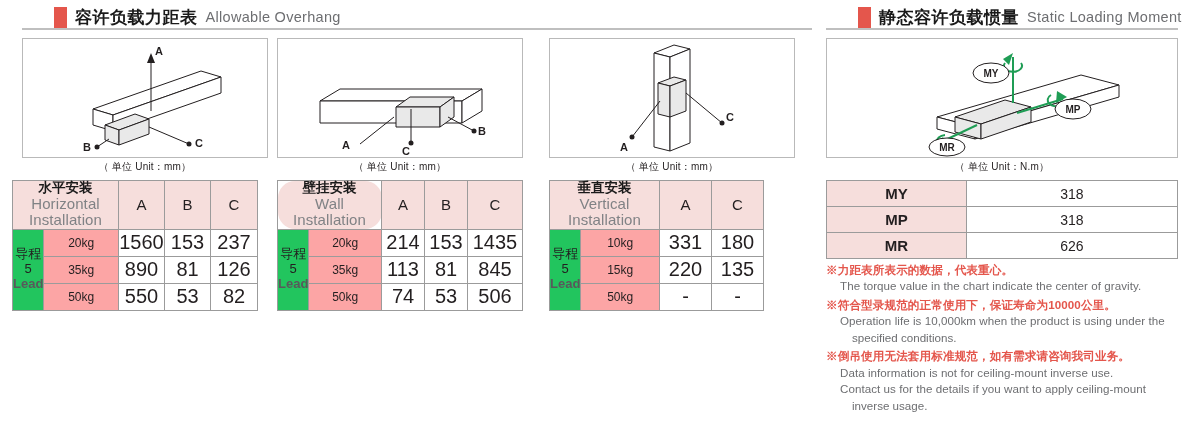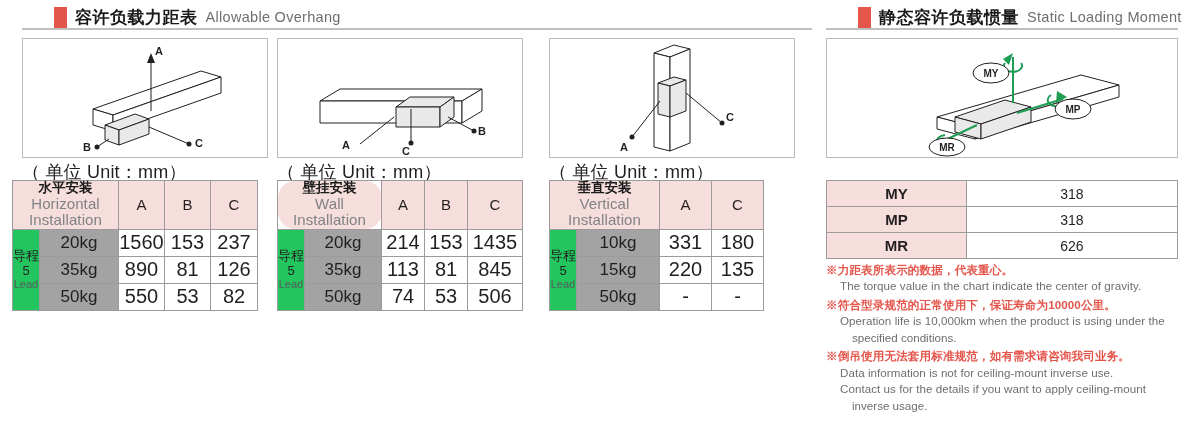--- a/index.html
+++ b/index.html
@@ -55,23 +55,23 @@
 
   
   .figbox {
     position: absolute;
     border: 1px solid #b9b9b9;
     background: #fff;
     box-sizing: border-box;
   }
   .unit-line {
     position: absolute;
-    font-size: 18px;
+    font-size: 10px;
     color: #231f20;
-    text-align: left;
+    text-align: center;
     letter-spacing: 0.2px;
   }
 
   
   table.spec {
     position: absolute;
     border-collapse: collapse;
     font-size: 13px;
     background: #fff;
   }
@@ -106,24 +106,24 @@
   }
   .lead-cell {
     background: #22c55e;
     font-size: 12.5px;
     line-height: 1.15;
     font-weight: bold;
     width: 26px;
   }
   .lead-cell .cn { display:block; font-size: 13px; }
   .lead-cell .num { display:block; font-size: 13px; }
-  .lead-cell .en { display:block; font-size: 11px; color:#58595b; font-weight: normal;}
+  .lead-cell .en { display:block; font-size: 13px; color:#58595b; font-weight: bold;}
   .load-cell {
-    background: #a3a3a3;
-    font-size: 17px;
+    background: #fca5a5;
+    font-size: 12px;
     font-weight: bold;
   }
   .val {
     font-size: 20px;
   }
 
   
   table.moment {
     position: absolute;
     border-collapse: collapse;
@@ -308,20 +308,21 @@
       <g>
         <ellipse cx="246" cy="70" rx="18" ry="10" fill="#ffffff" stroke="#231f20" stroke-width="1"></ellipse>
         <text x="246" y="74" text-anchor="middle" font-family="Liberation Sans, sans-serif" font-size="10" font-weight="bold" fill="#231f20">MP</text>
       </g>
       <g>
         <ellipse cx="120" cy="108" rx="18" ry="9" fill="#ffffff" stroke="#231f20" stroke-width="1"></ellipse>
         <text x="120" y="112" text-anchor="middle" font-family="Liberation Sans, sans-serif" font-size="10" font-weight="bold" fill="#231f20">MR</text>
       </g>
     </svg>
   </div>
+  <div class="unit-line" style="left:826px; top:160px; width:352px;">（ 单位 Unit：N.m）</div>
 
   <table class="spec" style="left:12px; top:180px; width:246px;">
     <tbody>
         <tr>
       <td class="hdr-cell" colspan="2" style="width:110px; height:34px;">
         <span class="hdr-cn">水平安装</span>
         <span class="hdr-en">Horizontal Installation</span>
       </td>
       <td class="col-letter" style="width:45px;">A</td>
       <td class="col-letter" style="width:45px;">B</td>

